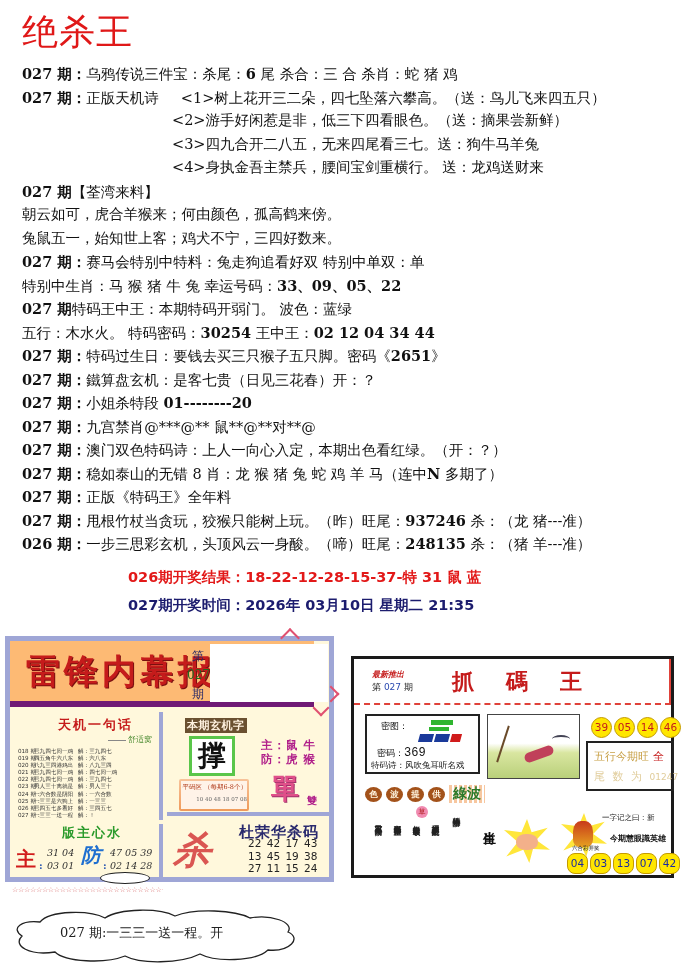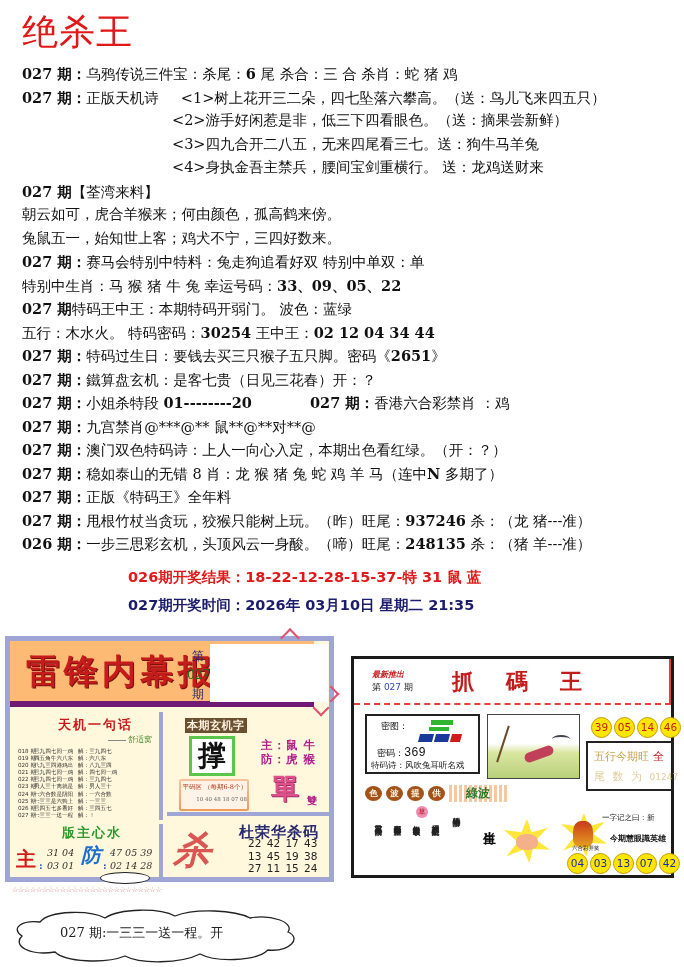--- a/index.html
+++ b/index.html
@@ -85,31 +85,31 @@
   .rt-mi-l3 { position: absolute; left: 4px; top: 44px; font-size: 8.5px; }
   .rt-pic { position: absolute; left: 133px; top: 55px; width: 93px; height: 65px; border: 1.5px solid #444; background: linear-gradient(180deg,#ffffff 0%,#ffffff 45%,#d9e6a0 60%,#b9d07a 100%); }
   .rt-pic .stick { position: absolute; left: 14px; top: 10px; width: 2px; height: 38px; background: #6a4a2a; transform: rotate(18deg); }
   .rt-pic .man { position: absolute; left: 36px; top: 34px; width: 30px; height: 10px; background: #c0405a; border-radius: 6px; transform: rotate(-20deg); }
   .rt-pic .snake { position: absolute; left: 64px; top: 20px; width: 18px; height: 8px; border-top: 2px solid #445; border-radius: 50%; }
 
   .balls { position: absolute; display: flex; gap: 2px; }
   .ball { width: 21px; height: 21px; border-radius: 50%; background: #ffe600; border: 1.5px solid #c49a00; font-family: "DejaVu Sans", sans-serif; font-size: 10.5px; line-height: 18px; text-align: center; color: #c51b1b; }
   .balls.top { left: 237px; top: 58px; }
   .balls.bottom { left: 213px; top: 194px; }
-  .balls.bottom .ball { color: #1a2aa0; }
+  .balls.bottom .ball { color: #1a2aa0; border-radius: 8px; }
 
   .rt-wx { position: absolute; left: 232px; top: 82px; width: 88px; height: 50px; border: 2px solid #222; }
   .rt-wx-1 { position: absolute; left: 6px; top: 6px; font-size: 11px; color: #c9a24a; white-space: nowrap; }
   .rt-wx-1 .q { color: #c51b1b; margin-left: 4px; }
   .rt-wx-2 { position: absolute; left: 6px; top: 26px; font-size: 11px; color: #e0cc9a; white-space: nowrap; letter-spacing: 2px; }
   .rt-wx-2 .v { font-family: "DejaVu Sans", sans-serif; font-size: 9px; letter-spacing: 0; }
 
   .rt-sbtg { position: absolute; left: 11px; top: 126px; display: flex; gap: 4px; align-items: center; }
   .rt-sbtg .chip { width: 17px; height: 15px; border-radius: 50%; background: #a3521a; color: #fff5e0; font-size: 8.5px; text-align: center; line-height: 15px; font-weight: bold; }
-  .rt-sbtg .bo { font-size: 12px; color: #2a7a2a; font-weight: bold; background: repeating-linear-gradient(90deg,#f7c7a0 0 3px,#fff 3px 5px); padding: 0 17px; }
+  .rt-sbtg .bo { font-size: 14px; color: #2a7a2a; font-weight: bold; background: repeating-linear-gradient(90deg,#f7c7a0 0 3px,#fff 3px 5px); padding: 0 4px; }
   .rt-cao { position: absolute; left: 62px; top: 147px; width: 12px; height: 12px; border-radius: 50%; background: #f08ab0; font-size: 7px; color: #b01e1e; text-align: center; line-height: 12px; }
 
   .rt-poem { position: absolute; left: 20px; top: 160px; display: flex; gap: 10px; }
   .rt-poem .col { writing-mode: vertical-rl; font-size: 7.5px; letter-spacing: 0.5px; color: #222; font-weight: bold; line-height: 9px; }
   .rt-poem .col.last { margin-left: 2px; margin-top: -8px; }
   .rt-sx { position: absolute; left: 128px; top: 162px; font-size: 13px; font-weight: bold; line-height: 15px; color: #111; }
   .rt-star1 { position: absolute; left: 150px; top: 160px; width: 46px; height: 44px; background: #ffe63a; clip-path: polygon(50% 0,60% 30%,95% 20%,70% 48%,100% 70%,63% 68%,55% 100%,42% 70%,5% 85%,30% 52%,0 25%,38% 30%); }
   .rt-pig { position: absolute; left: 162px; top: 175px; width: 22px; height: 16px; background: #f3b08a; border-radius: 45%; }
   .rt-star2 { position: absolute; left: 207px; top: 154px; width: 46px; height: 44px; background: #ffe63a; clip-path: polygon(50% 0,60% 30%,95% 20%,70% 48%,100% 70%,63% 68%,55% 100%,42% 70%,5% 85%,30% 52%,0 25%,38% 30%); }
   .rt-rooster { position: absolute; left: 219px; top: 162px; width: 20px; height: 26px; background: linear-gradient(#c83a1a, #e6a020); border-radius: 40% 40% 30% 30%; }
@@ -135,21 +135,21 @@
   <div class="ln ind"><span>&lt;4&gt;身执金吾主禁兵，腰间宝剑重横行。 送：龙鸡送财来</span></div>
   <div class="ln"><b>027 期</b><span>【荃湾来料】</span></div>
   <div class="ln"><span>朝云如可，虎合羊猴来；何由颜色，孤高鹤来傍。</span></div>
   <div class="ln"><span>兔鼠五一，始知世上客；鸡犬不宁，三四好数来。</span></div>
   <div class="ln"><b>027 期：</b><span>赛马会特别中特料：兔走狗追看好双  特别中单双：单</span></div>
   <div class="ln"><span>特别中生肖：马  猴  猪  牛  兔  幸运号码：</span><b>33、09、05、22</b></div>
   <div class="ln"><b>027 期</b><span>特码王中王：本期特码开弱门。  波色：蓝绿</span></div>
   <div class="ln"><span>五行：木水火。  特码密码：</span><b>30254</b><span>  王中王：</span><b>02 12 04 34 44</b></div>
   <div class="ln"><b>027 期：</b><span>特码过生日：要钱去买三只猴子五只脚。密码《</span><b>2651</b><span>》</span></div>
   <div class="ln"><b>027 期：</b><span>鐵算盘玄机：是客七贵（日见三花春）开：？</span></div>
-  <div class="ln" style="position:relative"><b>027 期：</b><span>小姐杀特段 </span><b>01--------20</b><span class="split-right"><b>027 期：</b><span>香港六合彩禁肖 ：鸡</span></span></div>
+  <div class="ln" style="position:relative"><b>027 期：</b><span>小姐杀特段 </span><b>01--------20</b></div>
   <div class="ln"><b>027 期：</b><span>九宫禁肖@***@**  鼠**@**对**@</span></div>
   <div class="ln"><b>027 期：</b><span>澳门双色特码诗：上人一向心入定，本期出色看红绿。（开：？）</span></div>
   <div class="ln"><b>027 期：</b><span>稳如泰山的无错 8 肖：龙  猴  猪  兔  蛇  鸡  羊  马（连中</span><b>N</b><span> 多期了）</span></div>
   <div class="ln"><b>027 期：</b><span>正版《特码王》全年料</span></div>
   <div class="ln"><b>027 期：</b><span>甩根竹杖当贪玩，狡猴只能树上玩。（昨）旺尾：</span><b>937246</b><span> 杀：（龙   猪---准）</span></div>
   <div class="ln"><b>026 期：</b><span>一步三思彩玄机，头顶风云一身酸。（啼）旺尾：</span><b>248135</b><span> 杀：（猪   羊---准）</span></div>
 </div>
 
 <div class="result"><span>026期开奖结果：</span><span>18-22-12-28-15-37-特 31 鼠 蓝</span></div>
 <div class="drawtime"><span>027期开奖时间：</span><span>2026年 03月10日 星期二 21:35</span></div>

